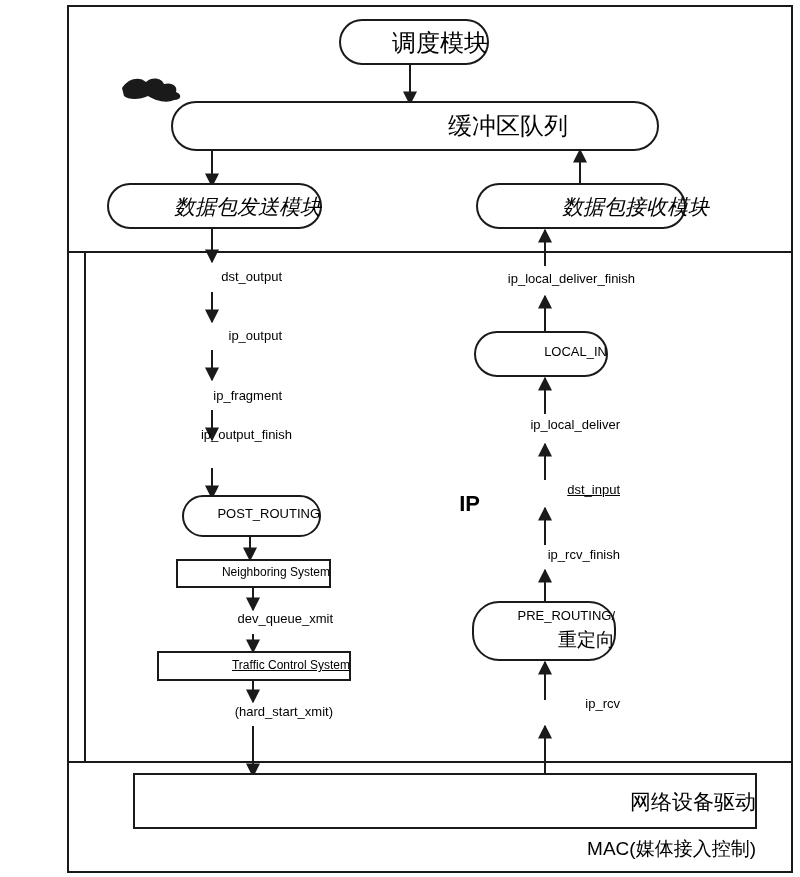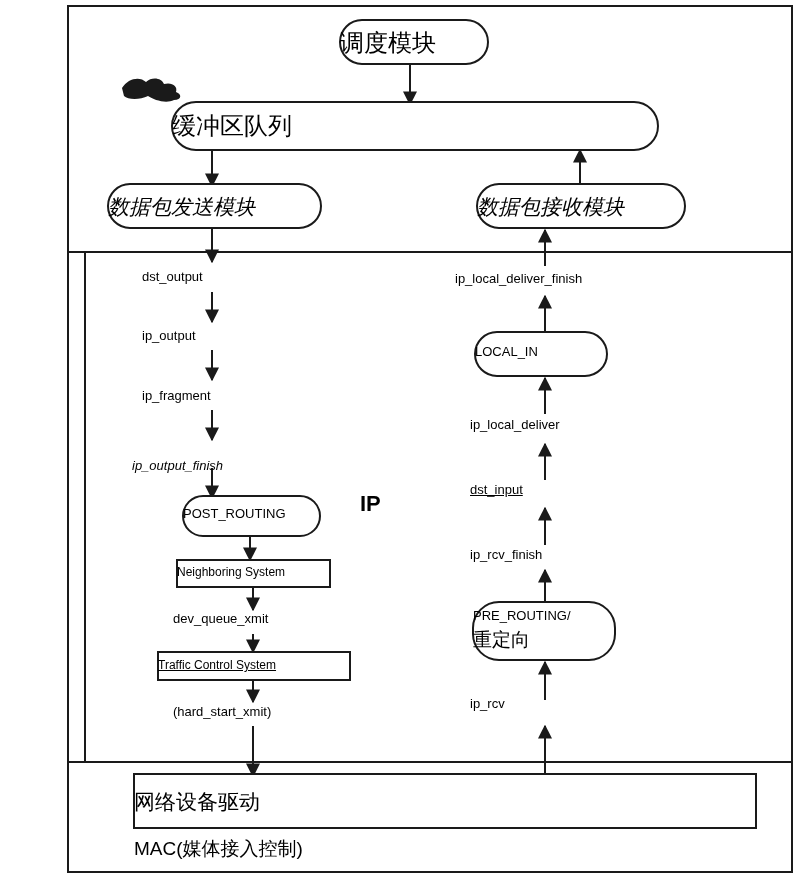--- a/index.html
+++ b/index.html
@@ -16,21 +16,21 @@
     overflow: hidden;
   }
   #diagram {
     position: absolute;
     left: 0; top: 0;
     width: 800px;
     height: 877px;
   }
   .node-text {
     position: absolute;
-    text-align: left;
+    text-align: right;
     pointer-events: none;
     white-space: nowrap;
     line-height: 1.15;
   }
   
   .cjk-lg { font-size: 24px; }
   .cjk-md { font-size: 21px; font-style: italic; }
   .label-sm { font-size: 13px; }
   .label-xs { font-size: 12px; }
   .ip-label { font-size: 22px; font-weight: bold; }
@@ -108,26 +108,26 @@
 
   <rect x="134" y="774" width="622" height="54" fill="#ffffff" stroke="#1a1a1a" stroke-width="2"></rect>
 </svg>
 
 <div class="node-text cjk-lg" style="left:340px; top:29px; width:148px;">调度模块</div>
 
 <div class="node-text cjk-lg" style="left:172px; top:112px; width:396px;">缓冲区队列</div>
 
 <div class="node-text cjk-md" style="left:108px; top:195px; width:213px;">数据包发送模块</div>
 
-<div class="node-text cjk-md" style="left:477px; top:195px; width:208px;">数据包接收模块</div>
+<div class="node-text cjk-md" style="left:477px; top:195px; width:208px;padding-left:24px;">数据包接收模块</div>
 
 <div class="node-text label-sm" style="left:142px; top:270px; width:140px;">dst_output</div>
 <div class="node-text label-sm" style="left:142px; top:329px; width:140px;">ip_output</div>
 <div class="node-text label-sm" style="left:142px; top:389px; width:140px;">ip_fragment</div>
-<div class="node-text label-sm" style="left:132px; top:459px; width:160px;font-style:italic;">ip_output_finish</div>
+<div class="node-text label-sm" style="left:132px; top:428px; width:160px;">ip_output_finish</div>
 <div class="node-text label-sm" style="left:173px; top:612px; width:160px;">dev_queue_xmit</div>
 <div class="node-text label-sm" style="left:173px; top:705px; width:160px;">(hard_start_xmit)</div>
 
 <div class="node-text label-sm" style="left:183px; top:507px; width:137px;">POST_ROUTING</div>
 <div class="node-text label-xs" style="left:177px; top:566px; width:153px;">Neighboring System</div>
 <div class="node-text label-xs" style="left:158px; top:659px; width:192px;text-decoration:underline;">Traffic Control System</div>
 
 <div class="node-text label-sm" style="left:455px; top:272px; width:180px;">ip_local_deliver_finish</div>
 <div class="node-text label-sm" style="left:470px; top:418px; width:150px;">ip_local_deliver</div>
 <div class="node-text label-sm" style="left:470px; top:483px; width:150px;text-decoration:underline;">dst_input</div>

